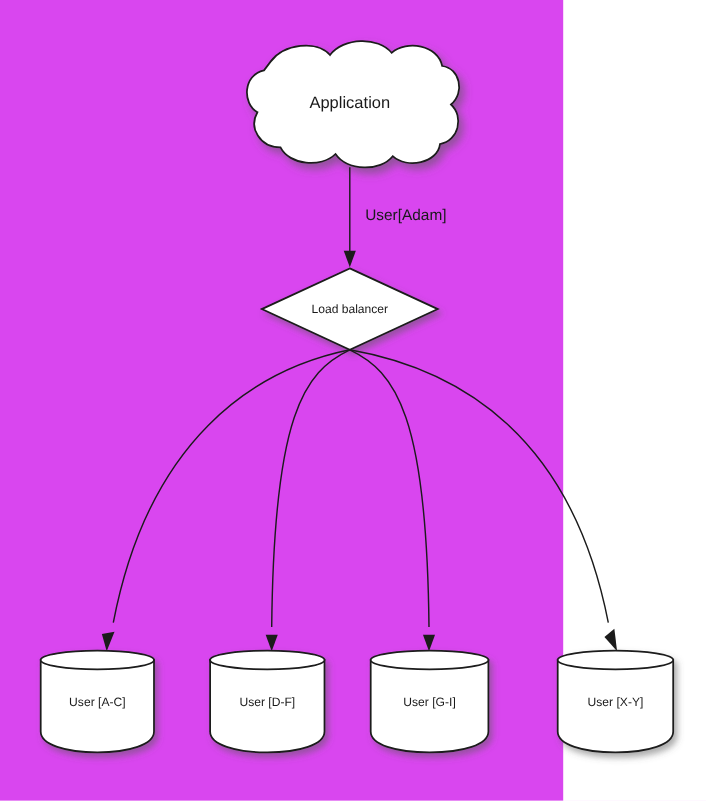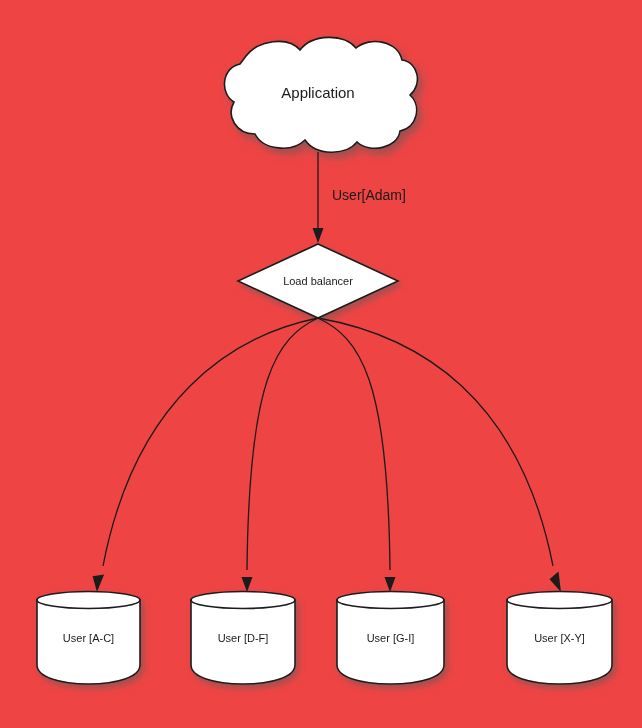--- a/index.html
+++ b/index.html
@@ -8,23 +8,23 @@
     background: #ffffff;
   }
   body {
     width: 642px;
     height: 728px;
     overflow: hidden;
     font-family: "Liberation Sans", sans-serif;
   }
   #diagram-canvas {
     position: relative;
-    width: 642px;
+    width: 512px;
     height: 728px;
-    background: #ef4444;
+    background: #d946ef;
   }
   #diagram-svg {
     position: absolute;
     top: 0;
     left: 0;
     width: 642px;
     height: 728px;
   }
   .node-label {
     fill: #1a1a1a;

